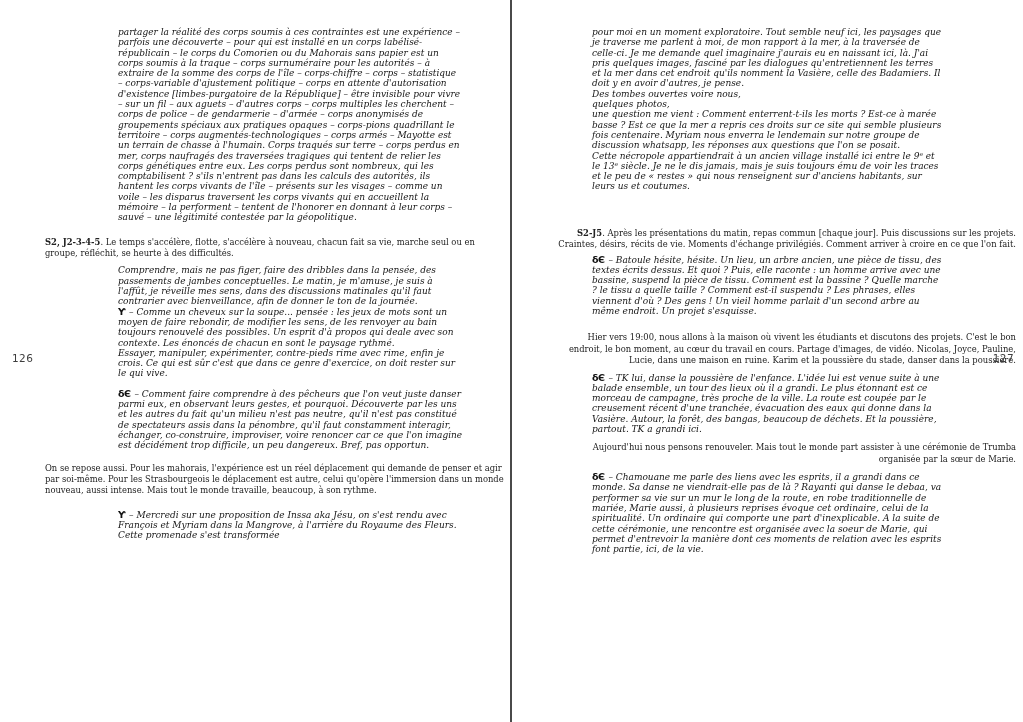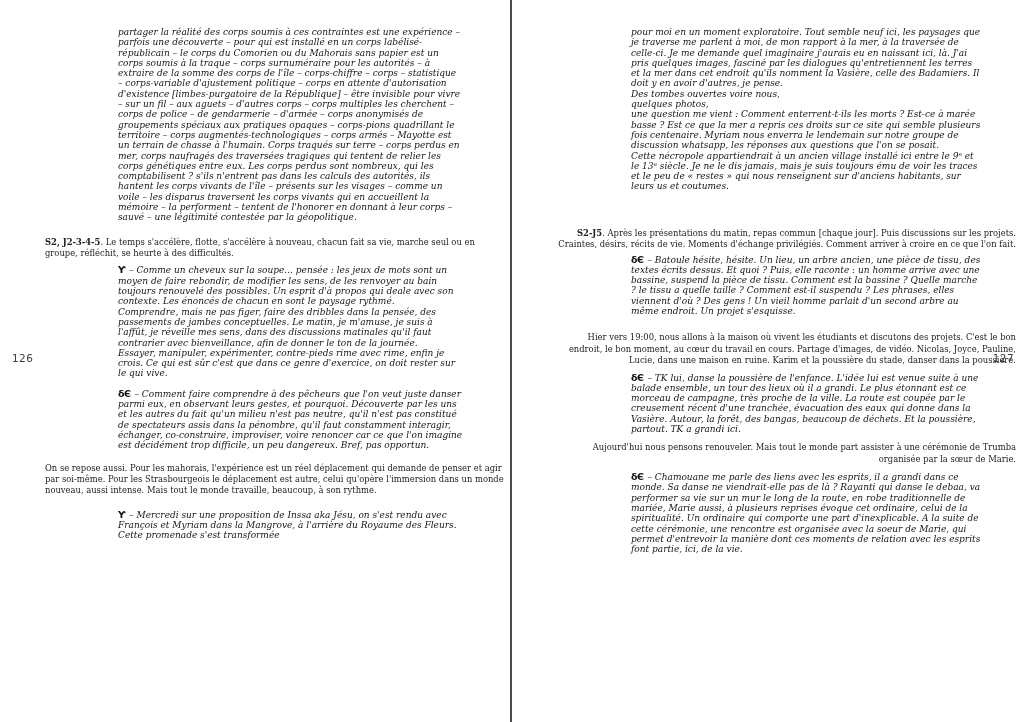--- a/index.html
+++ b/index.html
@@ -8,21 +8,21 @@
     font-family:"DejaVu Serif", serif; color:#1b1b1b;
     -webkit-font-smoothing:antialiased;
   }
   .spine { position:absolute; left:510px; top:0; width:2px; height:722px; background:#4a4a4a; }
   .page { position:absolute; top:0; height:722px; }
   .page.pl { left:0; width:510px; }
   .page.pr { left:512px; width:511px; }
   .content { padding-top:27px; }
   .verse { font-style:italic; font-size:9px; line-height:10.3px; color:#141414; }
   .pl .verse { margin-left:118px; width:345px; }
-  .pr .verse { margin-left:119px; width:350px; }
+  .pr .verse { margin-left:80px; width:350px; }
   .vl { margin:0; }
   .note { font-size:8.4px; line-height:11.4px; color:#222; }
   .pl .note { margin-left:45px; width:463px; }
   .pr .note { margin-left:46px; width:458px;text-align:right; }
   .note p { margin:0; }
   .note b { font-weight:bold; }
   .glyph {
     font-style:normal; font-weight:bold; font-family:"DejaVu Sans", sans-serif;
     font-size:9.5px; margin-right:4px; letter-spacing:-0.5px; color:#111;
   }
@@ -44,22 +44,22 @@
 
       <div class="verse">
         <p class="vl"><span>partager la réalité des corps soumis à ces contraintes est une expérience – parfois une découverte – pour qui est installé en un corps labélisé-républicain – le corps du Comorien ou du Mahorais sans papier est un corps soumis à la traque – corps surnuméraire pour les autorités – à extraire de la somme des corps de l'île – corps-chiffre – corps – statistique – corps-variable d'ajustement politique – corps en attente d'autorisation d'existence [limbes-purgatoire de la République] – être invisible pour vivre – sur un fil – aux aguets – d'autres corps – corps multiples les cherchent – corps de police – de gendarmerie – d'armée – corps anonymisés de groupements spéciaux aux pratiques opaques – corps-pions quadrillant le territoire – corps augmentés-technologiques – corps armés – Mayotte est un terrain de chasse à l'humain. Corps traqués sur terre – corps perdus en mer, corps naufragés des traversées tragiques qui tentent de relier les corps génétiques entre eux. Les corps perdus sont nombreux, qui les comptabilisent ? s'ils n'entrent pas dans les calculs des autorités, ils hantent les corps vivants de l'île – présents sur les visages – comme un voile – les disparus traversent les corps vivants qui en accueillent la mémoire – la performent – tentent de l'honorer en donnant à leur corps – sauvé – une légitimité contestée par la géopolitique.</span></p>
       </div>
 
       <div class="note" style="margin-top:14px">
         <p><b>S2, J2-3-4-5</b><span>. Le temps s'accélère, flotte, s'accélère à nouveau, chacun fait sa vie, marche seul ou en groupe, réfléchit, se heurte à des difficultés.</span></p>
       </div>
 
       <div class="verse" style="margin-top:6px">
+        <p class="vl">Comprendre, mais ne pas figer, faire des dribbles dans la pensée, des passements de jambes conceptuelles. Le matin, je m'amuse, je suis à l'affût, je réveille mes sens, dans des discussions matinales qu'il faut contrarier avec bienveillance, afin de donner le ton de la journée.</p>
         <p class="vl"><span class="glyph">Ƴ</span><span>– Comme un cheveux sur la soupe... pensée : les jeux de mots sont un moyen de faire rebondir, de modifier les sens, de les renvoyer au bain toujours renouvelé des possibles. Un esprit d'à propos qui deale avec son contexte. Les énoncés de chacun en sont le paysage rythmé.</span></p>
-        <p class="vl">Comprendre, mais ne pas figer, faire des dribbles dans la pensée, des passements de jambes conceptuelles. Le matin, je m'amuse, je suis à l'affût, je réveille mes sens, dans des discussions matinales qu'il faut contrarier avec bienveillance, afin de donner le ton de la journée.</p>
         <p class="vl">Essayer, manipuler, expérimenter, contre-pieds rime avec rime, enfin je crois. Ce qui est sûr c'est que dans ce genre d'exercice, on doit rester sur le qui vive.</p>
       </div>
 
       <div class="verse" style="margin-top:10px">
         <p class="vl"><span class="glyph">δЄ</span><span>– Comment faire comprendre à des pêcheurs que l'on veut juste danser parmi eux, en observant leurs gestes, et pourquoi. Découverte par les uns et les autres du fait qu'un milieu n'est pas neutre, qu'il n'est pas constitué de spectateurs assis dans la pénombre, qu'il faut constamment interagir, échanger, co-construire, improviser, voire renoncer car ce que l'on imagine est décidément trop difficile, un peu dangereux. Bref, pas opportun.</span></p>
       </div>
 
       <div class="note" style="margin-top:12px">
         <p><span>On se repose aussi. Pour les mahorais, l'expérience est un réel déplacement qui demande de penser et agir par soi-même. Pour les Strasbourgeois le déplacement est autre, celui qu'opère l'immersion dans un monde nouveau, aussi intense. Mais tout le monde travaille, beaucoup, à son rythme.</span></p>
       </div>

